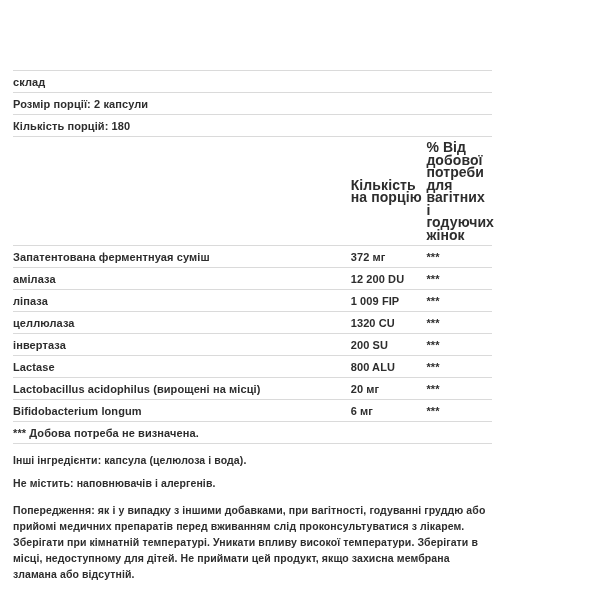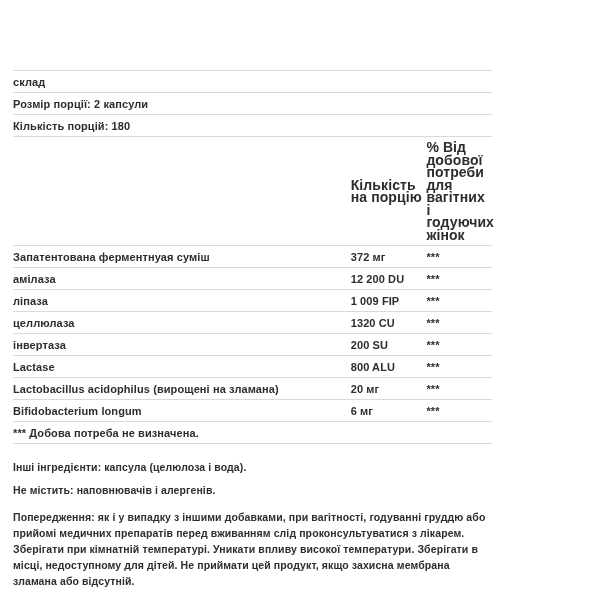--- a/index.html
+++ b/index.html
@@ -39,21 +39,21 @@
     padding: 4px 2px 4px 0;
   }
   tr.footnote-row td { padding: 5px 2px 4px 0; }
   .below {
     font-size: 10.5px;
     font-weight: 700;
     line-height: 16px;
     color: #2d2d2d;
     letter-spacing: 0.1px;
   }
-  p.other { margin-top: 17px; line-height: 12px; }
+  p.other { margin-top: 10px; line-height: 12px; }
   p.nocontain { margin-top: 11px; line-height: 12px; }
   p.warning { margin-top: 13px; }
 </style>
 </head>
 <body>
 
 <div class="page">
 
   <table class="facts">
     <colgroup>
@@ -103,21 +103,21 @@
       <td>інвертаза</td>
       <td>200 SU</td>
       <td>***</td>
     </tr>
     <tr>
       <td>Lactase</td>
       <td>800 ALU</td>
       <td>***</td>
     </tr>
     <tr>
-      <td>Lactobacillus acidophilus (вирощені на зламана)</td>
+      <td>Lactobacillus acidophilus (вирощені на місці)</td>
       <td>20 мг</td>
       <td>***</td>
     </tr>
     <tr>
       <td>Bifidobacterium longum</td>
       <td>6 мг</td>
       <td>***</td>
     </tr>
 
     <tr class="footnote-row">

